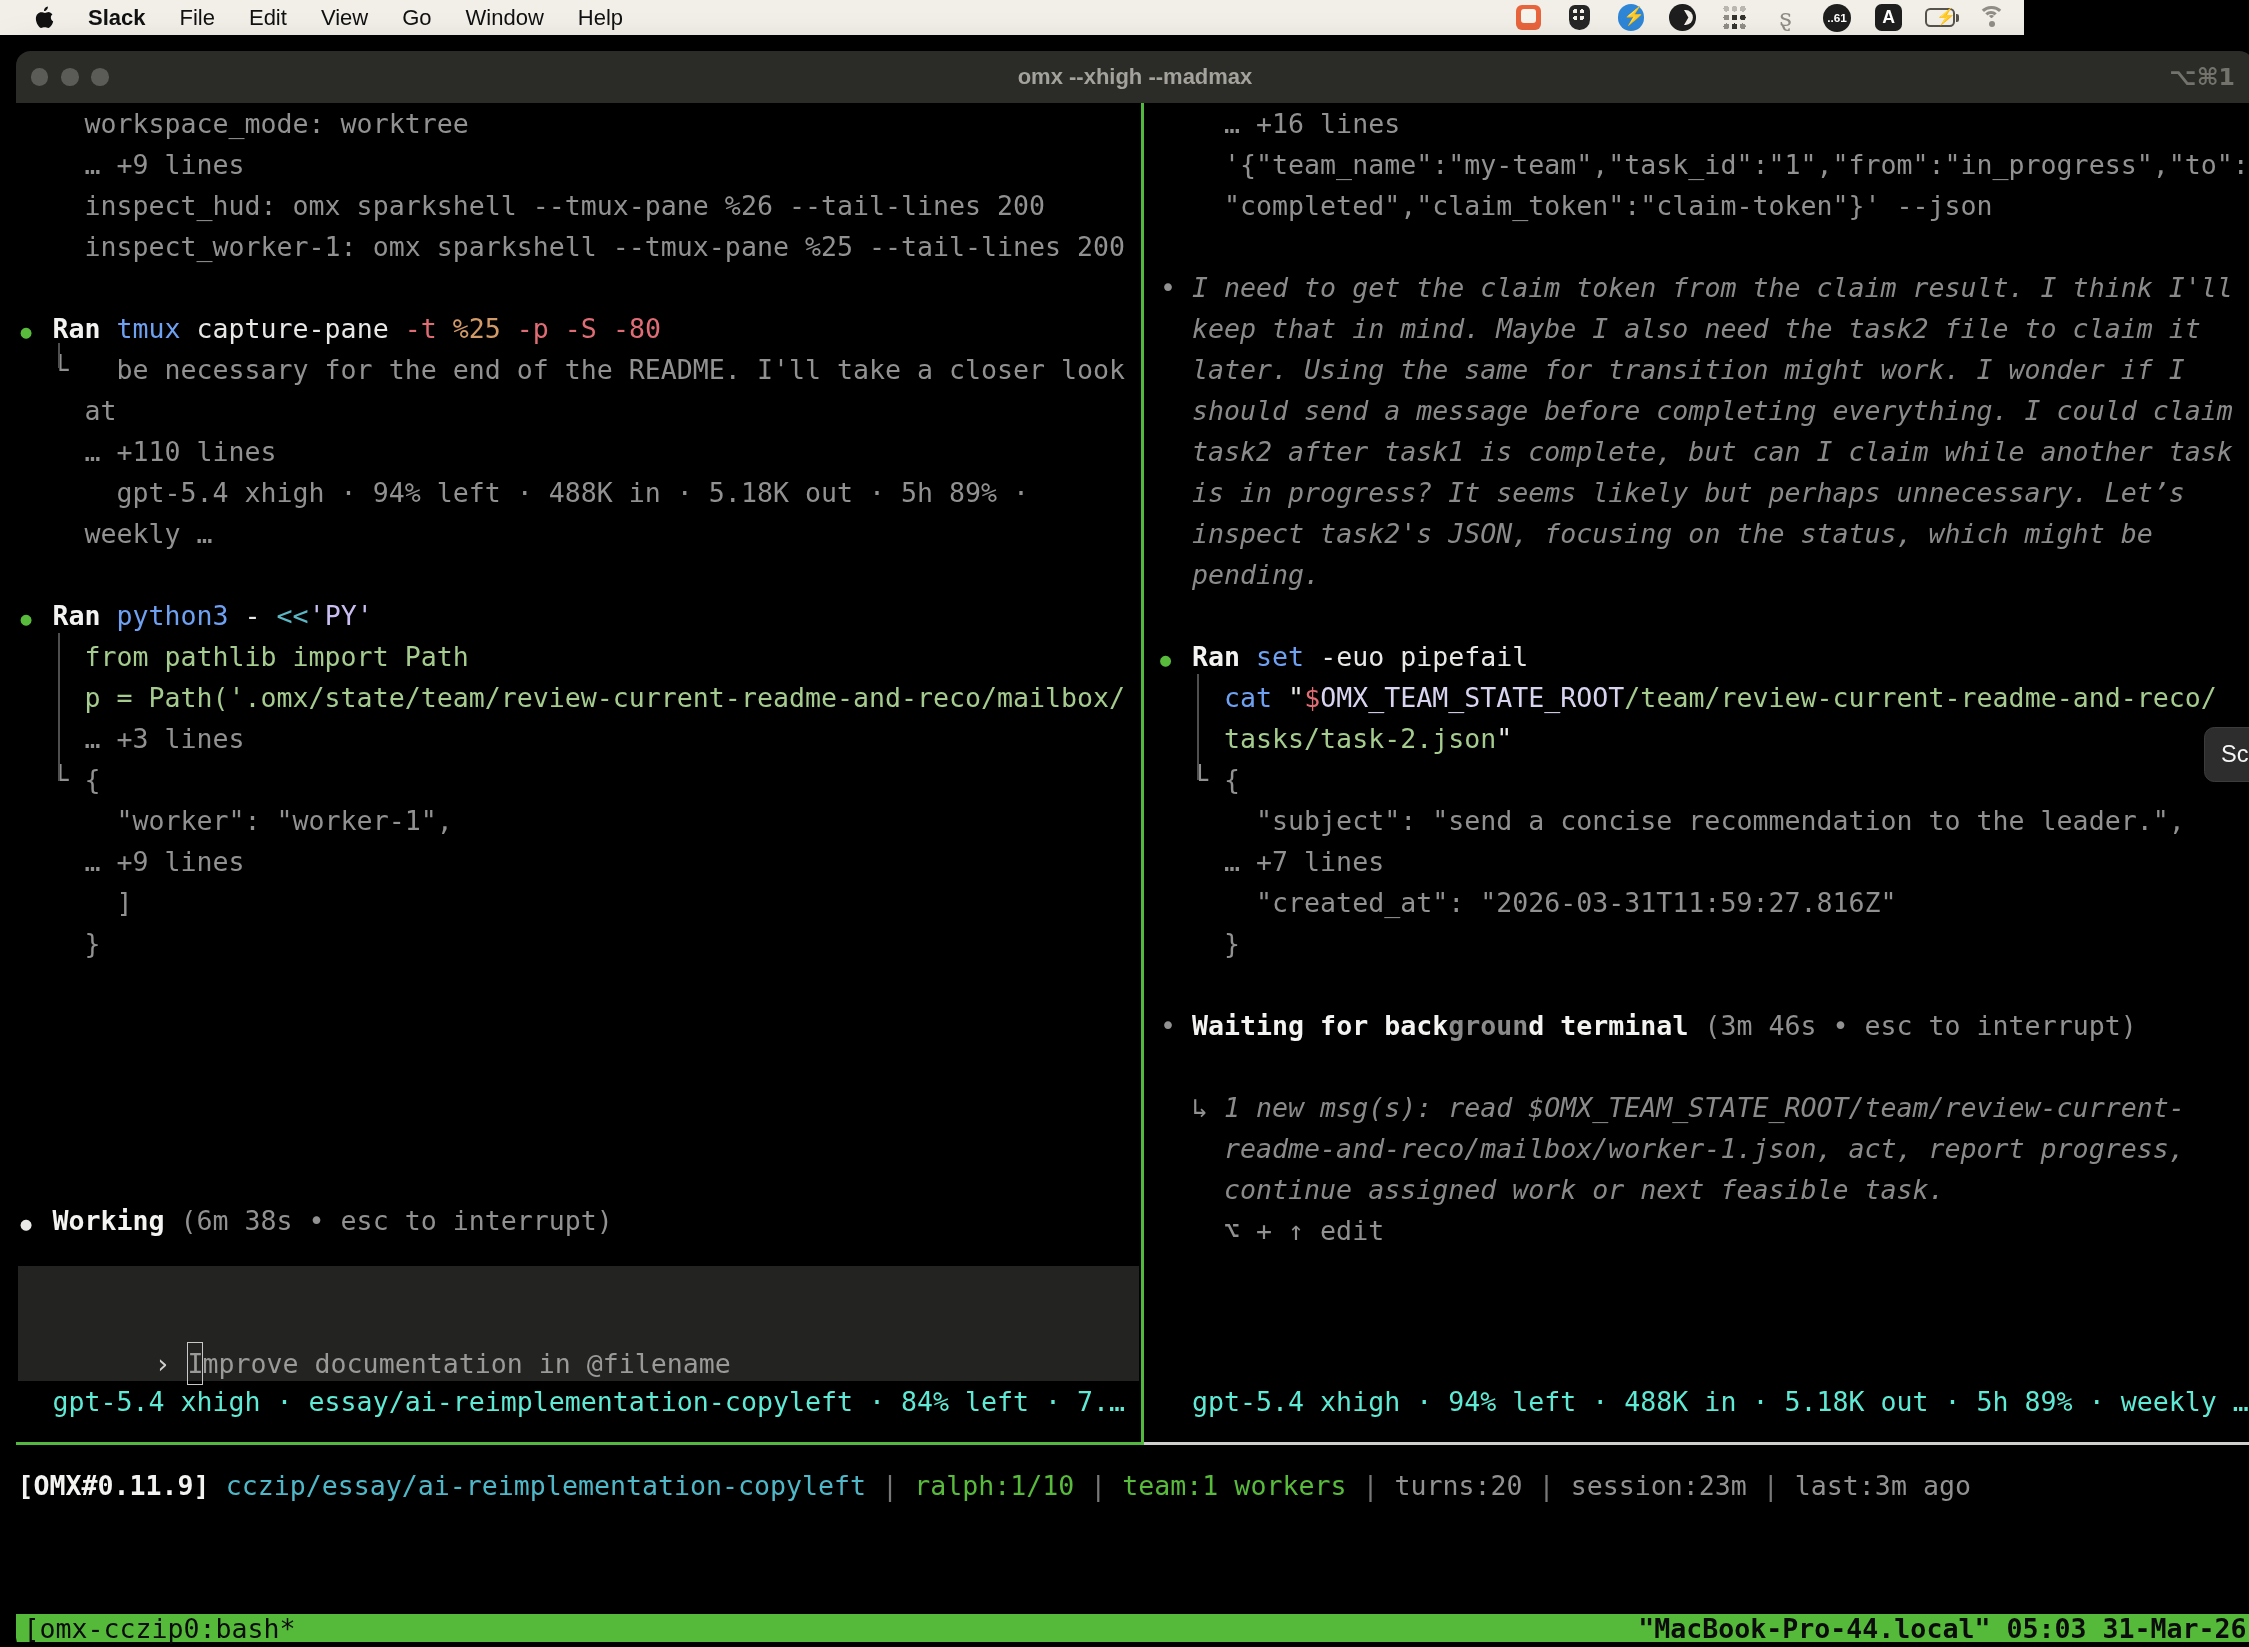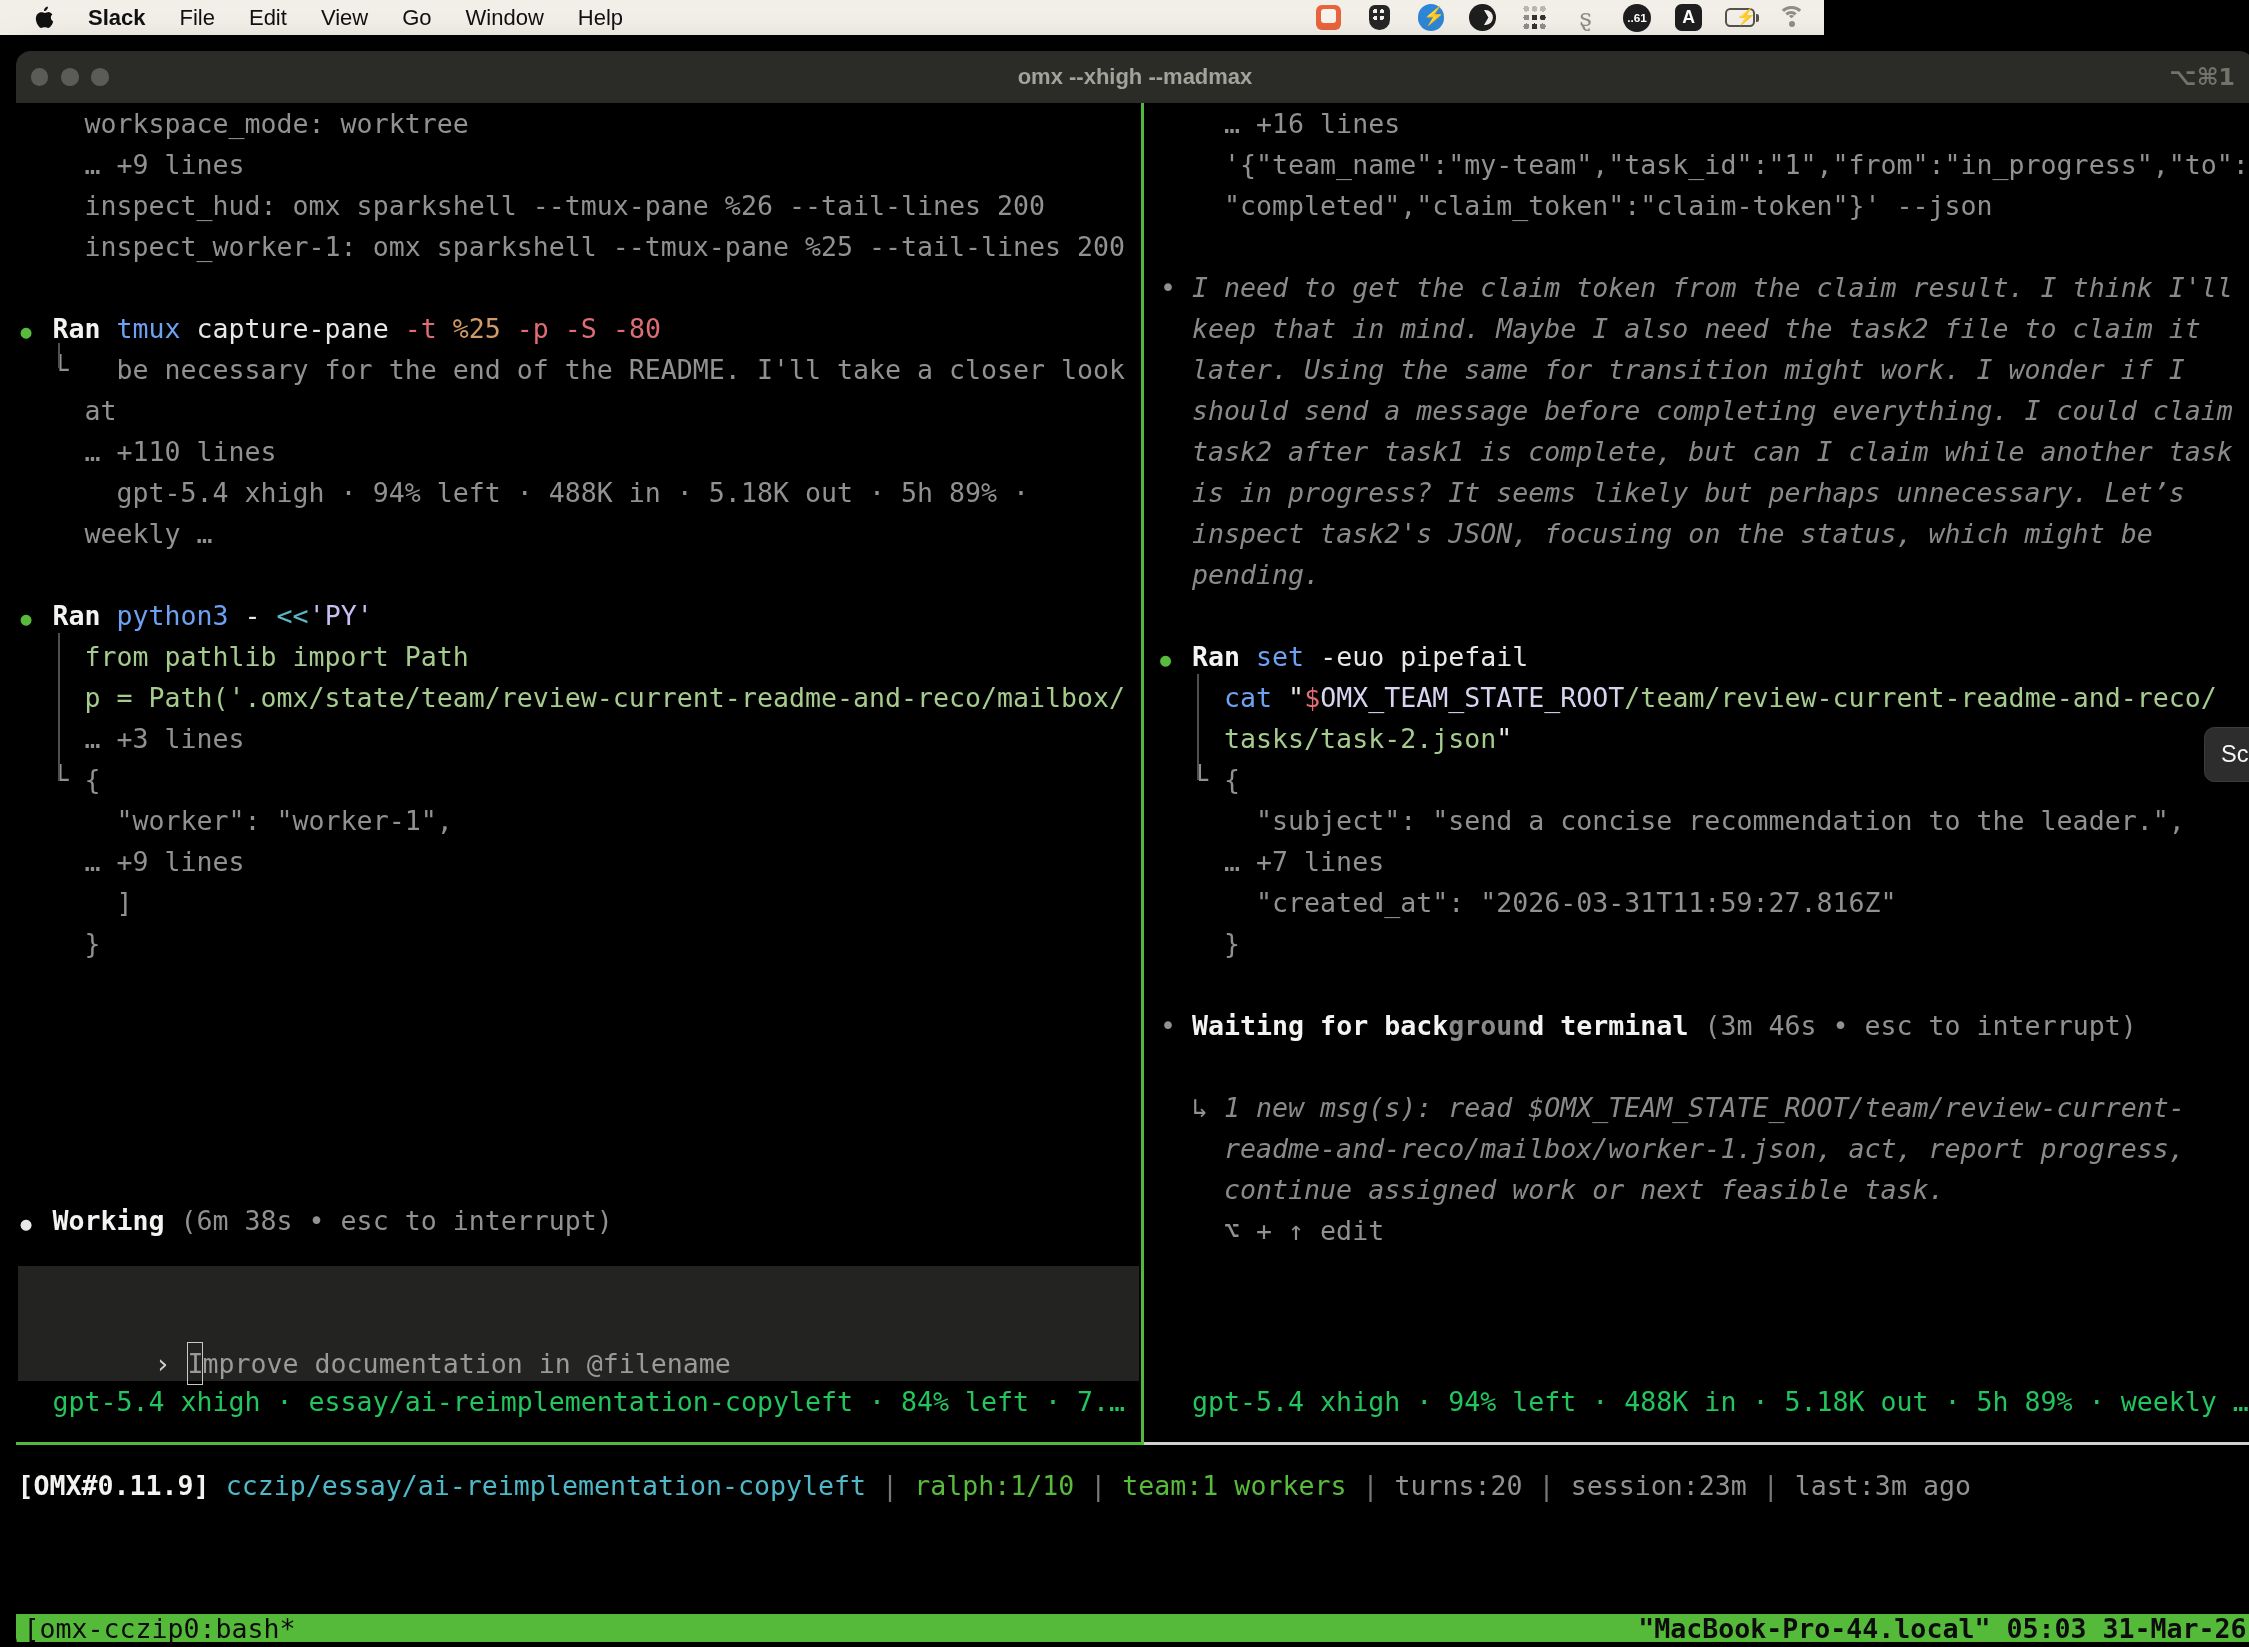--- a/index.html
+++ b/index.html
@@ -1,20 +1,20 @@
 <!DOCTYPE html>
 <html style="font-size:11.8px"><head>
 <meta charset="utf-8">
 <style>
   * { margin:0; padding:0; box-sizing:border-box; }
   html,body { background:#000; }
   .desktop { position:relative; width:2250px; height:1648px; background:#000; overflow:hidden;
              font-family:"DejaVu Sans Mono", monospace; }
   
-  .menubar { position:absolute; left:0; top:0; width:1824px; height:35px; background:#f1efe8;
+  .menubar { position:absolute; left:0; top:0; width:2024px; height:35px; background:#f1efe8;
              display:flex; align-items:center; font-family:"Liberation Sans", sans-serif;
              font-size:22px; color:#111;text-align:center; }
   .mb-left { display:flex; align-items:center; gap:34px; padding-left:35px; }
   .mb-app { font-weight:700; }
   .mb-item { font-weight:400; }
   .mb-right { margin-left:auto; display:flex; align-items:center; gap:22px; padding-right:17.7px; }
   .tray { width:29.5px; height:29.5px; display:flex; align-items:center; justify-content:center; }
   .tray-shot { width:25px; height:25px; background:#e8643c; border-radius:5.9px; position:relative; }
   .tray-shot::after{ content:""; position:absolute; left:5.2px; top:4.4px; width:14.8px; height:13.3px;
                      background:#f6f3ec; border-radius:3px; }
@@ -97,21 +97,21 @@
   .inject-bar { left:1.5px; top:963px; width:1121px; height:121px; }
   .inject-text { position:absolute; left:8.9px; top:37px; font-size:26.6px; line-height:41px; white-space:pre; }
   .prompt { color:#cfcfcd; }
   .panel-text { color:#9a9a98; }
   .working-line { position:absolute; left:4.4px; top:1126px; font-size:26.6px; line-height:41px; white-space:pre;margin-top:23px; }
   .input-panel { top:1215px; height:115px; }
   .input-left { left:1.5px; width:1121px; }
   .input-right { left:1138px; width:1095px; }
   .input-text { position:absolute; left:8.9px; top:35px; font-size:26.6px; line-height:41px; white-space:pre; }
   .cursor { display:inline-block; width:16px; border:1.5px solid #c8c8c8; color:#9a9a98; }
-  .status-line { position:absolute; top:1330px; font-size:26.6px; line-height:41px; color:#22c55e; white-space:pre; }
+  .status-line { position:absolute; top:1330px; font-size:26.6px; line-height:41px; color:#5eead4; white-space:pre; }
   .status-left { left:4.4px; }
   .status-right { left:1144px; }
   .omx-line { position:absolute; left:1.5px; top:1414px; font-size:26.6px; line-height:41px; white-space:pre; }
   .scre { position:absolute; left:2188px; top:676px; width:111px; height:55px; background:#2d2d2d;
           border:0.7px solid #3c3c3c; border-radius:10.3px; color:#f5f5f5;
           font-family:"Liberation Sans", sans-serif; font-size:23.6px; line-height:53px; padding-left:16px; }
   .tmuxbar { position:absolute; left:0; top:1563px; width:2238px; height:28px; background:#55ba3a;
              display:flex; align-items:center; font-size:26.6px; color:#0c0c0c; }
   .tmux-left { padding-left:7.4px; }
   .tmux-right { margin-left:auto; padding-right:7.4px; font-weight:700; }

